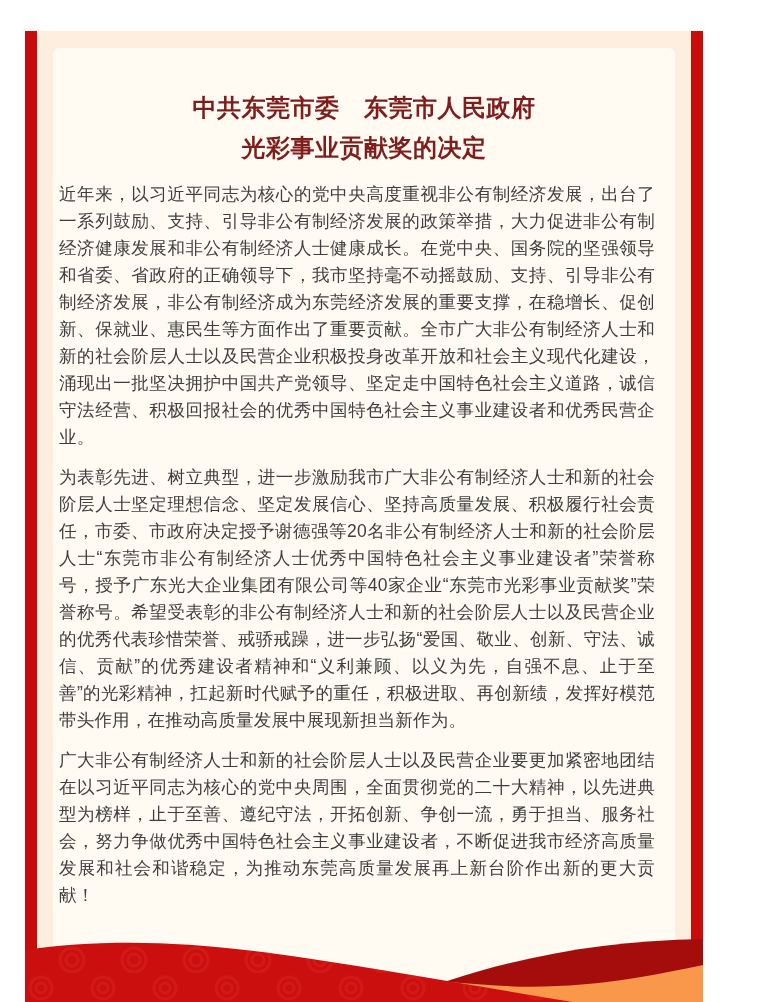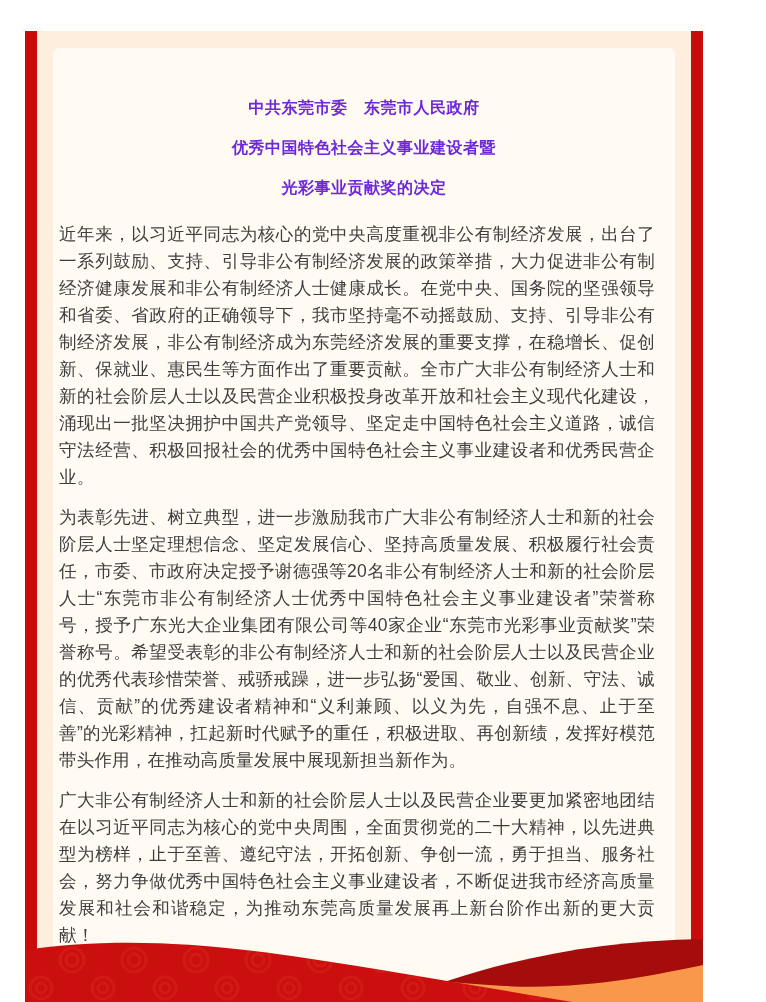--- a/index.html
+++ b/index.html
@@ -27,22 +27,22 @@
     position:absolute;
     left:28px; right:28px; top:17px; bottom:0;
     background:#fffaf2;
     border-radius:6px 6px 0 0;
     padding:40px 6px 0 6px;
     box-sizing:border-box;
   }
   .title-block{margin:0 0 10px 0;}
   .title-line{
     text-align:center;
-    color:#6d28d9;
-    font-size:16px;
+    color:#7f1d1d;
+    font-size:24px;
     font-weight:700;
     line-height:40px;
     letter-spacing:0.5px;
   }
   .body-text p{
     margin:13px 14px 0 0;
     color:#3e3e3e;
     font-size:17.5px;
     line-height:27px;
     text-align:justify;
@@ -58,21 +58,20 @@
 </head>
 <body>
 
 <div class="panel">
   <div class="stripe stripe-left"></div>
   <div class="stripe stripe-right"></div>
 
   <div class="card">
     <div class="title-block">
       <div class="title-line">中共东莞市委　东莞市人民政府</div>
-      <div class="title-line">优秀中国特色社会主义事业建设者暨</div>
       <div class="title-line">光彩事业贡献奖的决定</div>
     </div>
     <div class="body-text">
       <p>近年来，以习近平同志为核心的党中央高度重视非公有制经济发展，出台了一系列鼓励、支持、引导非公有制经济发展的政策举措，大力促进非公有制经济健康发展和非公有制经济人士健康成长。在党中央、国务院的坚强领导和省委、省政府的正确领导下，我市坚持毫不动摇鼓励、支持、引导非公有制经济发展，非公有制经济成为东莞经济发展的重要支撑，在稳增长、促创新、保就业、惠民生等方面作出了重要贡献。全市广大非公有制经济人士和新的社会阶层人士以及民营企业积极投身改革开放和社会主义现代化建设，涌现出一批坚决拥护中国共产党领导、坚定走中国特色社会主义道路，诚信守法经营、积极回报社会的优秀中国特色社会主义事业建设者和优秀民营企业。</p>
       <p>为表彰先进、树立典型，进一步激励我市广大非公有制经济人士和新的社会阶层人士坚定理想信念、坚定发展信心、坚持高质量发展、积极履行社会责任，市委、市政府决定授予谢德强等20名非公有制经济人士和新的社会阶层人士“东莞市非公有制经济人士优秀中国特色社会主义事业建设者”荣誉称号，授予广东光大企业集团有限公司等40家企业“东莞市光彩事业贡献奖”荣誉称号。希望受表彰的非公有制经济人士和新的社会阶层人士以及民营企业的优秀代表珍惜荣誉、戒骄戒躁，进一步弘扬“爱国、敬业、创新、守法、诚信、贡献”的优秀建设者精神和“义利兼顾、以义为先，自强不息、止于至善”的光彩精神，扛起新时代赋予的重任，积极进取、再创新绩，发挥好模范带头作用，在推动高质量发展中展现新担当新作为。</p>
       <p>广大非公有制经济人士和新的社会阶层人士以及民营企业要更加紧密地团结在以习近平同志为核心的党中央周围，全面贯彻党的二十大精神，以先进典型为榜样，止于至善、遵纪守法，开拓创新、争创一流，勇于担当、服务社会，努力争做优秀中国特色社会主义事业建设者，不断促进我市经济高质量发展和社会和谐稳定，为推动东莞高质量发展再上新台阶作出新的更大贡献！</p>
     </div>
   </div>
 
   <svg class="wave" viewBox="0 0 678 85" preserveAspectRatio="none">

